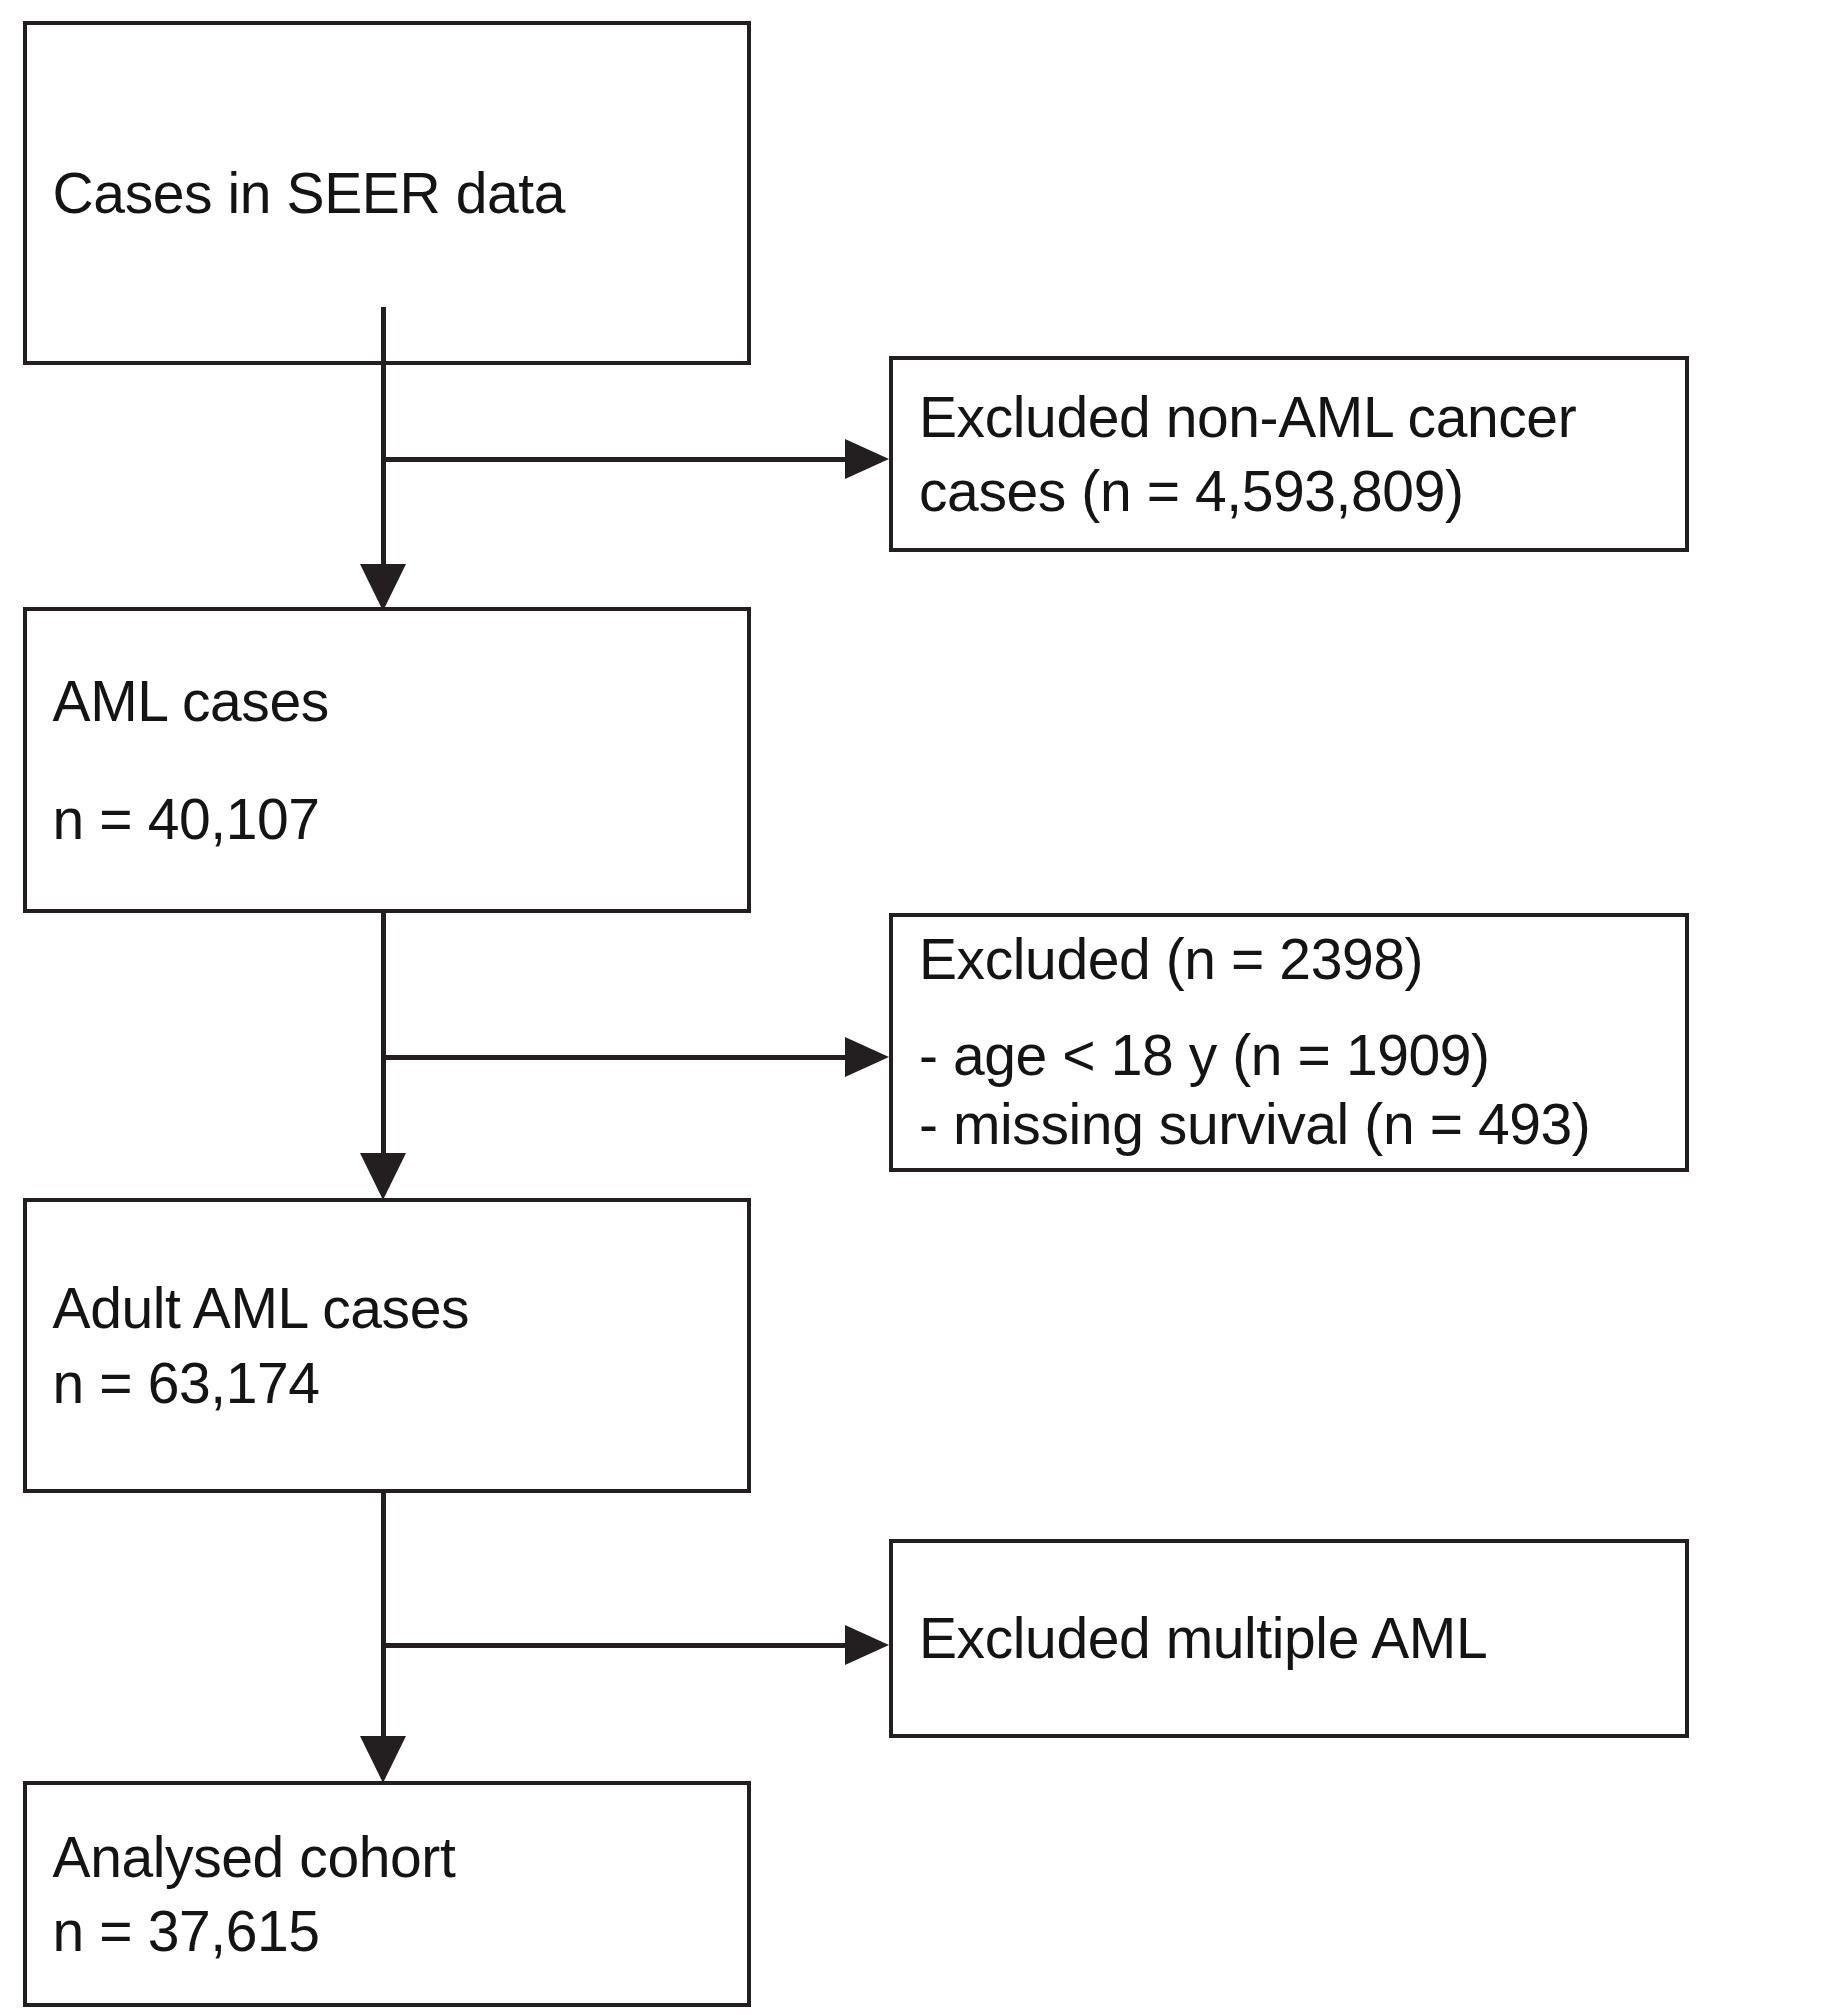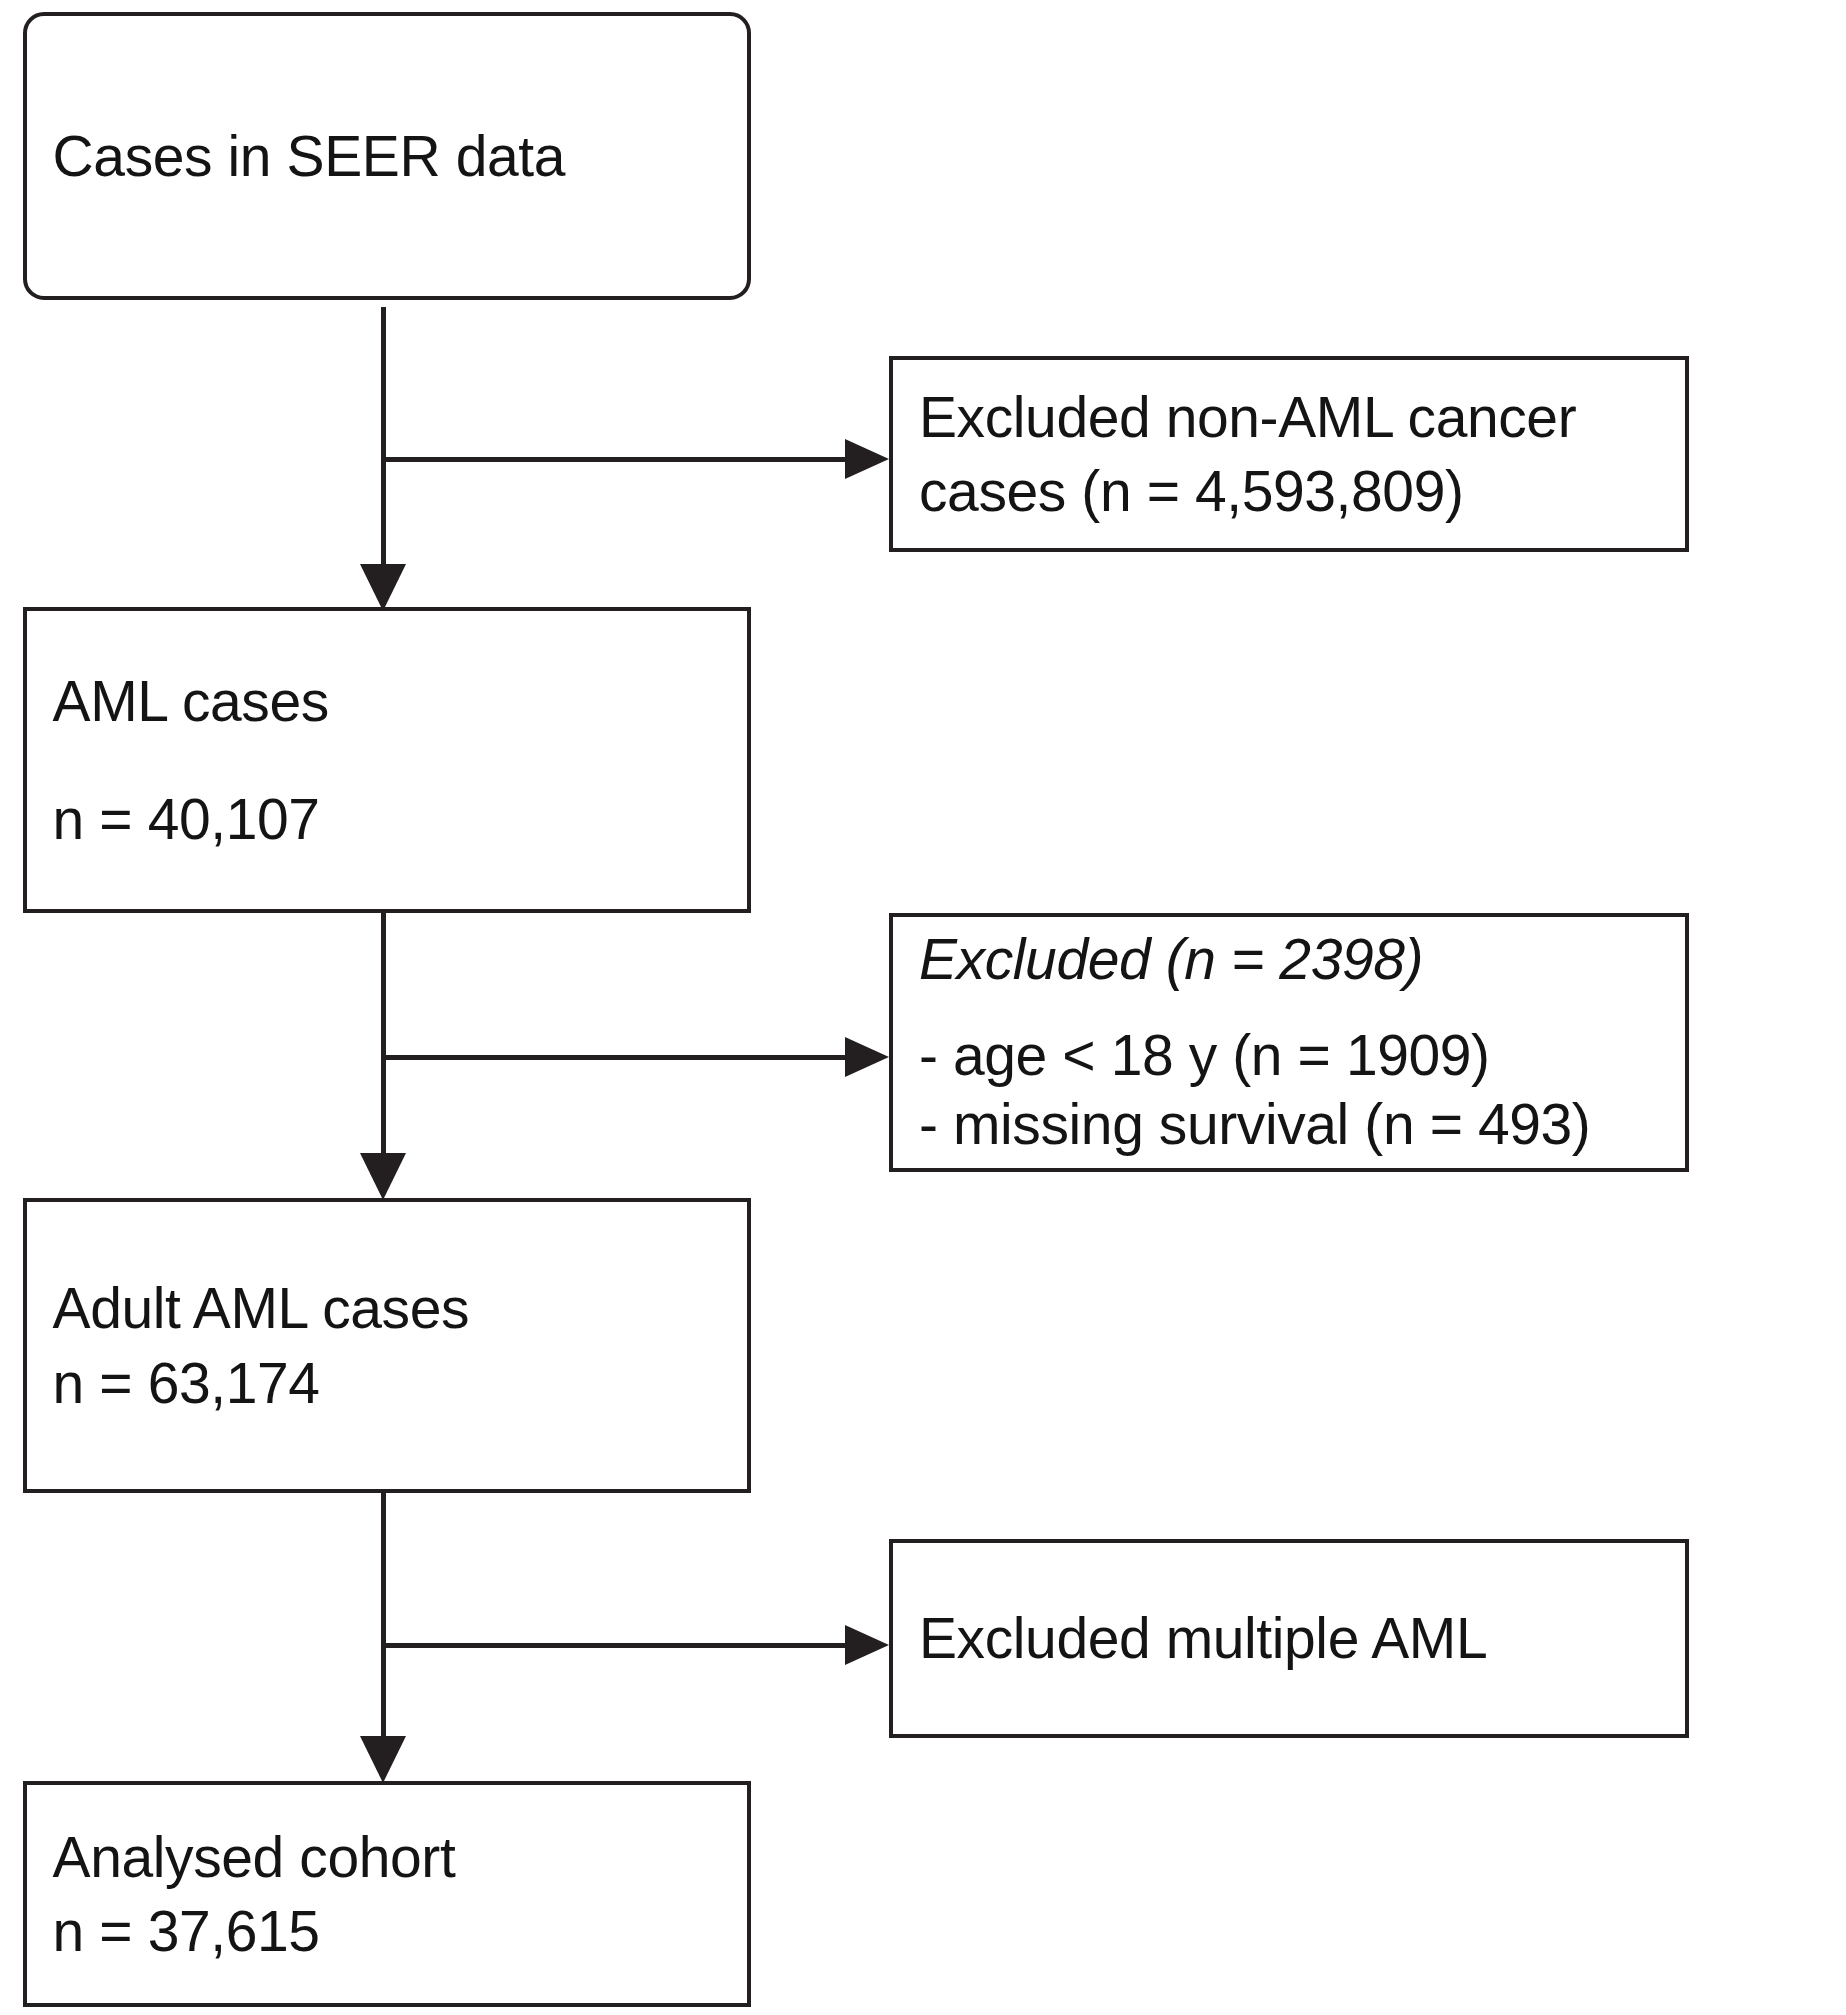--- a/index.html
+++ b/index.html
@@ -31,33 +31,33 @@
   .node .line {
     font-size: 57px;
     line-height: 1.30;
     letter-spacing: -0.4px;
     white-space: nowrap;
     padding-left: 26px;
   }
 
   
   .main-node { left: 22.6px; width: 728px; }
-  #node-seer       { top: 12px;   height: 288px; border-radius: 21px; }
+  #node-seer       { top: 21px;   height: 344px; }
   #node-aml        { top: 607px;  height: 306px; gap: 44px; }
   #node-adult      { top: 1198px; height: 295px; }
   #node-cohort     { top: 1781px; height: 226px; }
 
   
   .excl-node { left: 889px; width: 800px; }
   #node-excl-nonaml   { top: 356px;  height: 196px; }
   #node-excl-agesurv  { top: 913px; height: 259px; }
   #node-excl-multiple { top: 1539px; height: 199px; }
 
   #node-excl-agesurv .line { line-height: 1.22; }
-  #node-excl-agesurv .line.first { margin-bottom: 26px; font-style: italic; }
+  #node-excl-agesurv .line.first { margin-bottom: 26px; }
 
   
   .vline {
     position: absolute;
     left: 381px;
     width: 5.3px;
     background: #231f20;
   }
   #vline-1 { top: 307px;  height: 279px; }
   #vline-2 { top: 913px; height: 265px; }

